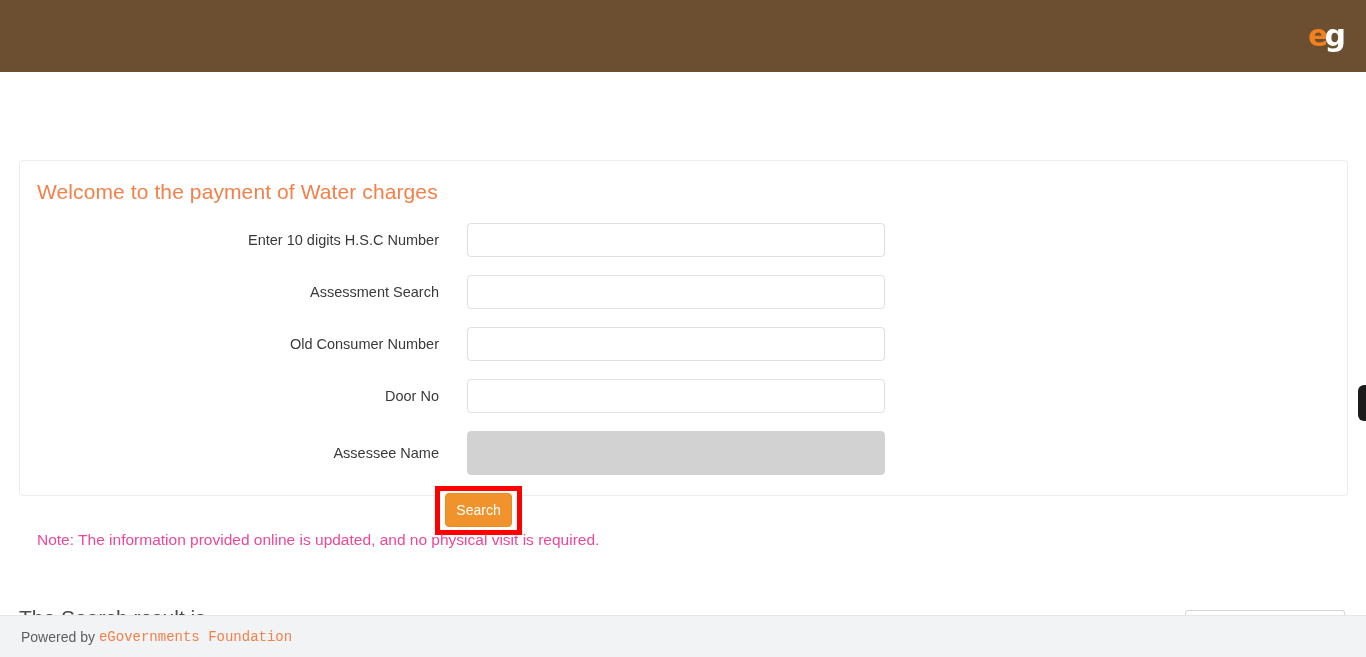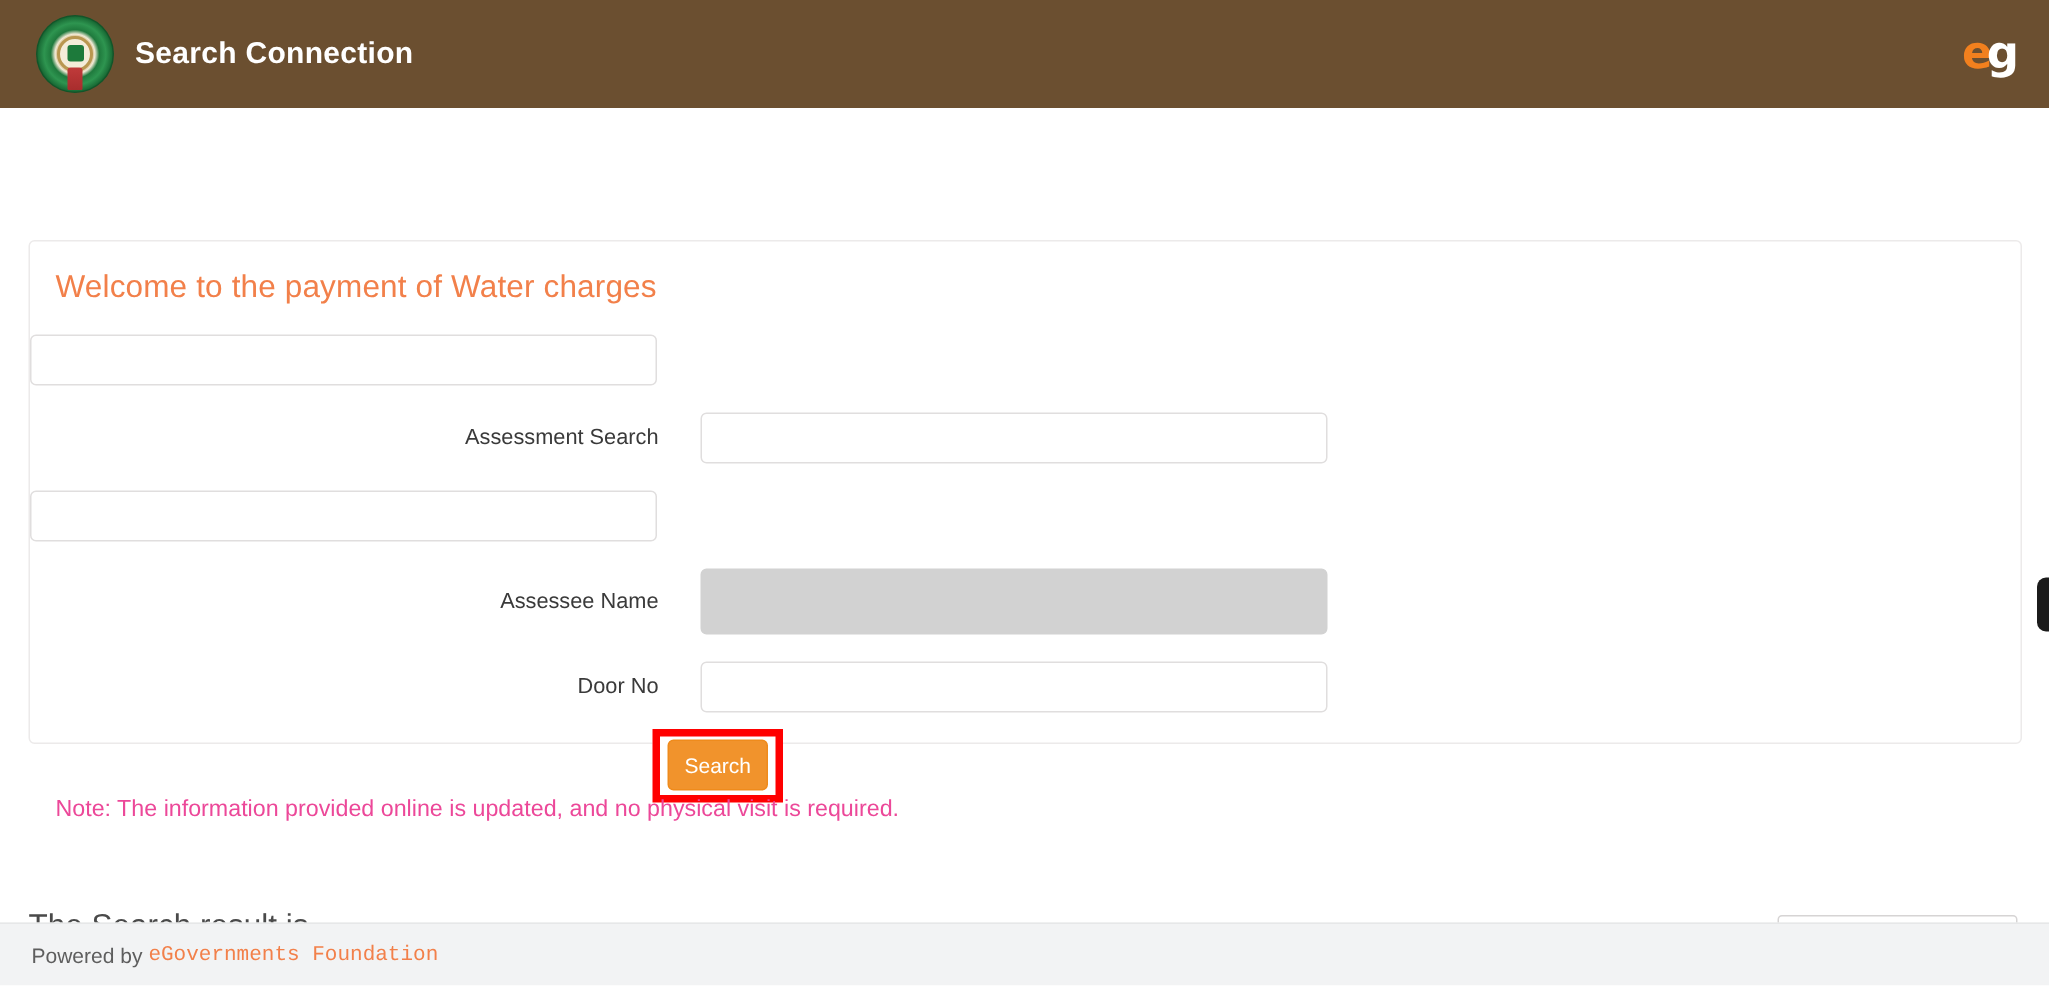--- a/index.html
+++ b/index.html
@@ -294,69 +294,65 @@
     color: #f2804a;
     text-decoration: none;
     margin-left: 4px;
     font-family: Liberation Mono, monospace;
   }
 </style>
 </head>
 <body>
 
 <div class="header">
-  <div class="brand">
-    <div class="emblem">
-      <div class="pillar"></div>
-    </div>
-    <div class="header-title">Search Connection</div>
-  </div>
   <div class="egov-logo">
     <span class="e-mark">e</span>
     <span class="g-mark">g</span>
   </div>
 </div>
 
 <div class="content">
 
   <div class="card">
     <div class="card-title">Welcome to the payment of Water charges</div>
 
     <div class="form">
 
       <div class="form-row">
+        <div class="form-label">Enter 10 digits H.S.C Number</div>
         <div class="form-field">
           <input class="text-input" type="text" value="" style="">
         </div>
       </div>
 
       <div class="form-row">
         <div class="form-label">Assessment Search</div>
         <div class="form-field">
           <input class="text-input" type="text" value="" style="">
         </div>
       </div>
 
       <div class="form-row">
+        <div class="form-label">Old Consumer Number</div>
         <div class="form-field">
           <input class="text-input" type="text" value="" style="">
         </div>
       </div>
 
       <div class="form-row">
+        <div class="form-label">Door No</div>
+        <div class="form-field">
+          <input class="text-input" type="text" value="" style="">
+        </div>
+      </div>
+
+      <div class="form-row">
         <div class="form-label">Assessee Name</div>
         <div class="form-field">
           <input class="text-input disabled" type="text" disabled="" value="" style="">
-        </div>
-      </div>
-
-      <div class="form-row">
-        <div class="form-label">Door No</div>
-        <div class="form-field">
-          <input class="text-input" type="text" value="" style="">
         </div>
       </div>
 
       <div class="button-row">
         <div class="button-spacer"></div>
         <div class="btn-wrap">
           <div class="highlight-box"></div>
           <button class="btn-search">Search</button>
         </div>
       </div>

